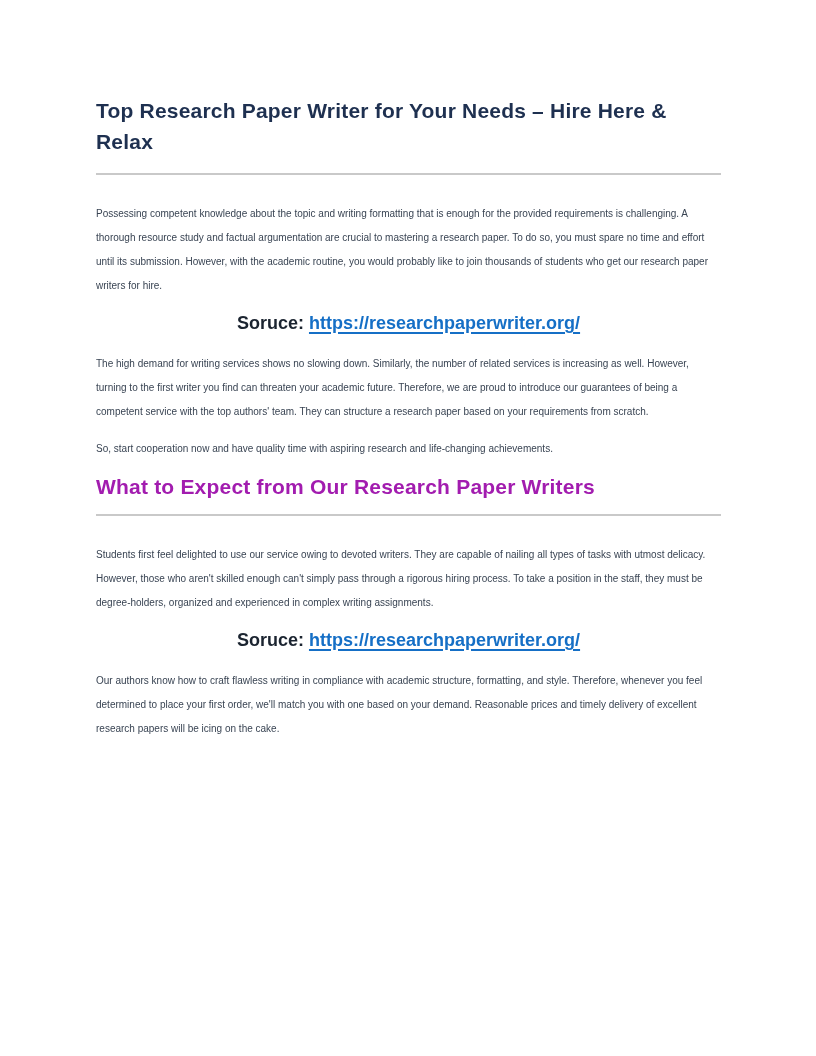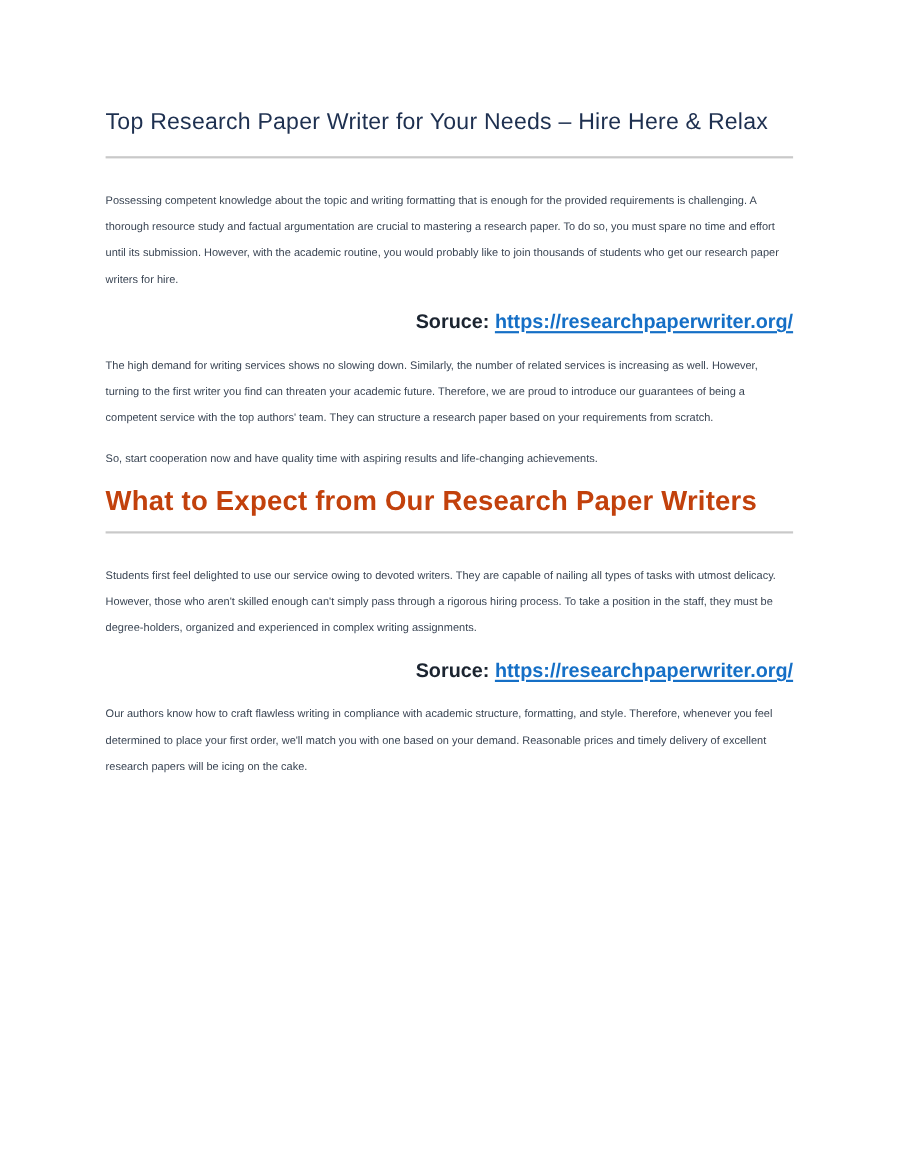--- a/index.html
+++ b/index.html
@@ -13,46 +13,46 @@
     background: #ffffff;
     box-sizing: border-box;
     padding: 95px 95px 0 96px;
     font-family: "Liberation Sans", "DejaVu Sans", sans-serif;
     overflow: hidden;
   }
   h1.doc-title {
     margin: 0 0 16px 0;
     font-size: 21px;
     line-height: 31px;
-    font-weight: normal;
+    font-weight: bold;
     color: #1e3050;
     letter-spacing: 0.2px;
   }
   h2.doc-heading {
     margin: 7px 0 14px 0;
-    font-size: 25px;
+    font-size: 21px;
     line-height: 26px;
     font-weight: bold;
-    color: #c2410c;
+    color: #a21caf;
     letter-spacing: 0.2px;
   }
   hr.rule {
     border: none;
     border-top: 2px solid #c9c9c9;
     margin: 0 0 27px 0;
   }
   p.body-text {
     margin: 0 0 13px 0;
     font-size: 10px;
     line-height: 24px;
     color: #394453;
   }
   .center-line {
     margin: 6px 0 16px 0;
-    text-align: right;
+    text-align: center;
     font-size: 18px;
     line-height: 25px;
     font-weight: bold;
   }
   .center-line .label {
     color: #1b2430;
   }
   .center-line a.doc-link {
     color: #156fc6;
     text-decoration: underline;
@@ -72,21 +72,21 @@
 
   <p class="body-text">Possessing competent knowledge about the topic and writing formatting that is enough for the provided requirements is challenging. A thorough resource study and factual argumentation are crucial to mastering a research paper. To do so, you must spare no time and effort until its submission. However, with the academic routine, you would probably like to join thousands of students who get our research paper writers for hire.</p>
 
   <div class="center-line">
     <span class="label">Soruce:</span>
     <a class="doc-link">https://researchpaperwriter.org/</a>
   </div>
 
   <p class="body-text">The high demand for writing services shows no slowing down. Similarly, the number of related services is increasing as well. However, turning to the first writer you find can threaten your academic future. Therefore, we are proud to introduce our guarantees of being a competent service with the top authors' team. They can structure a research paper based on your requirements from scratch.</p>
 
-  <p class="body-text">So, start cooperation now and have quality time with aspiring results and life-changing achievements.</p>
+  <p class="body-text">So, start cooperation now and have quality time with aspiring research and life-changing achievements.</p>
 
   <h2 class="doc-heading">What to Expect from Our Research Paper Writers</h2>
 
   <hr class="rule">
 
   <p class="body-text">Students first feel delighted to use our service owing to devoted writers. They are capable of nailing all types of tasks with utmost delicacy. However, those who aren't skilled enough can't simply pass through a rigorous hiring process. To take a position in the staff, they must be degree-holders, organized and experienced in complex writing assignments.</p>
 
   <div class="center-line">
     <span class="label">Soruce:</span>
     <a class="doc-link">https://researchpaperwriter.org/</a>

